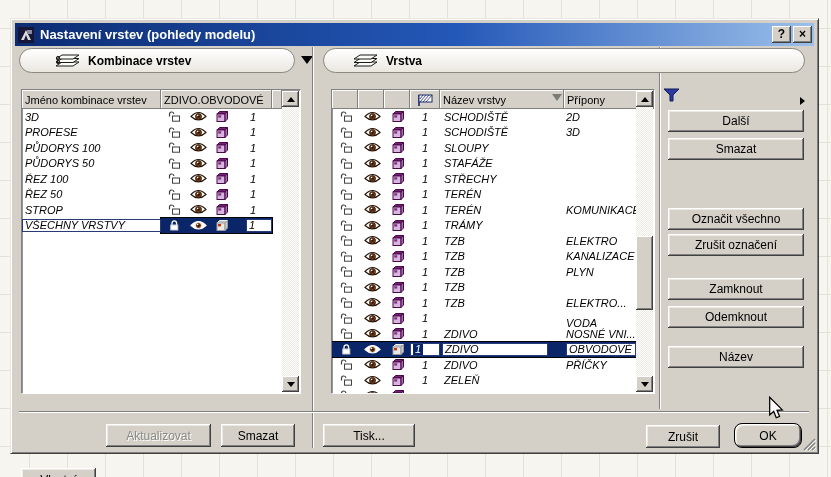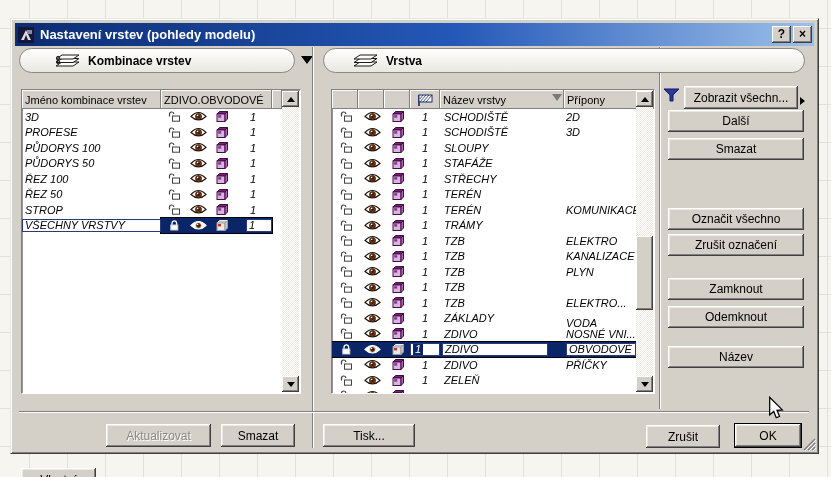--- a/index.html
+++ b/index.html
@@ -749,21 +749,20 @@
           </span>
           <span class="c cc" style="left:55px;width:22px;">
             <svg width="14" height="13" viewBox="0 0 14 13">
               <polygon points="2,4 4.5,1.5 12.5,1.5 10,4" fill="#7a1f7a" stroke="#470c47"></polygon>
               <rect x="2" y="4" width="8" height="7.5" fill="#d6b6de" stroke="#470c47"></rect>
               <polygon points="10,4 12.5,1.5 12.5,9 10,11.5" fill="#a868b0" stroke="#470c47"></polygon>
               <rect x="3.2" y="5.2" width="3" height="2.4" fill="#8a2d8a"></rect>
             </svg>
           </span>
           <span class="c cc" style="left:78px;width:30px;">1</span>
-          <span class="c" style="left:112px;width:118px;">ZÁKLADY</span>
           <span class="c" style="left:234px;width:70px;"></span>
         </div>
         <div class="trow">
           <span class="c cc" style="left:3px;width:22px;">
             <svg width="13" height="13" viewBox="0 0 13 13">
               <path d="M1.5 6.5 V4.4 A2.2 2.2 0 0 1 5.9 4.0" fill="none" stroke="#404040" stroke-width="1.2"></path>
               <rect x="4.5" y="6" width="7" height="5.2" fill="#fff" stroke="#404040"></rect>
             </svg>
           </span>
           <span class="c cc" style="left:28px;width:24px;">
@@ -906,39 +905,36 @@
           <div class="tri-dn"></div>
         </div>
     </div>
   </div>
 
   <span style="position:absolute;left:652px;top:69px;">
     <svg width="17" height="15" viewBox="0 0 17 15">
       <polygon points="1,1 16,1 10,7 10,13 7,13 7,7" fill="#2a3aa0" stroke="#101a5a"></polygon>
     </svg>
   </span>
-  <button class="b3d" style="left:673px;top:67px;width:114px;height:23px;">
-    <span>Zobrazit všechn...</span>
-  </button>
   <div class="flyout" style="left:789px;top:78px;"></div>
 
   <button class="b3d" style="left:657px;top:91px;width:136px;height:22px;">Další</button>
   <button class="b3d" style="left:657px;top:119px;width:136px;height:22px;">Smazat</button>
   <button class="b3d" style="left:657px;top:189px;width:136px;height:22px;">Označit všechno</button>
   <button class="b3d" style="left:657px;top:215px;width:136px;height:22px;">Zrušit označení</button>
   <button class="b3d" style="left:657px;top:259px;width:136px;height:22px;">Zamknout</button>
   <button class="b3d" style="left:657px;top:287px;width:136px;height:22px;">Odemknout</button>
   <button class="b3d" style="left:657px;top:327px;width:136px;height:22px;">Název</button>
 
   <button class="b3d" style="left:10px;top:405px;width:75px;height:23px;margin-top:44px;">Vlastní</button>
   <button class="b3d disabled" style="left:95px;top:405px;width:105px;height:23px;">Aktualizovat</button>
   <button class="b3d" style="left:210px;top:405px;width:74px;height:23px;">Smazat</button>
   <button class="b3d" style="left:312px;top:405px;width:92px;height:23px;">Tisk...</button>
   <button class="b3d" style="left:635px;top:406px;width:74px;height:23px;">Zrušit</button>
-  <button class="b3d defaultb" style="left:723px;top:404px;width:68px;height:25px;">OK</button>
+  <button class="b3d defaultb" style="left:723px;top:404px;width:68px;height:25px;border-radius:8px;">OK</button>
 
   <div class="grip">
     <svg width="15" height="15" viewBox="0 0 15 15">
       <path d="M14 3 L3 14 M14 7 L7 14 M14 11 L11 14" stroke="#808080" stroke-width="1.4"></path>
       <path d="M15 4 L4 15 M15 8 L8 15 M15 12 L12 15" stroke="#fff" stroke-width="1"></path>
     </svg>
   </div>
 </div>
 
 <div class="cursor" style="left:768px;top:396px;">

